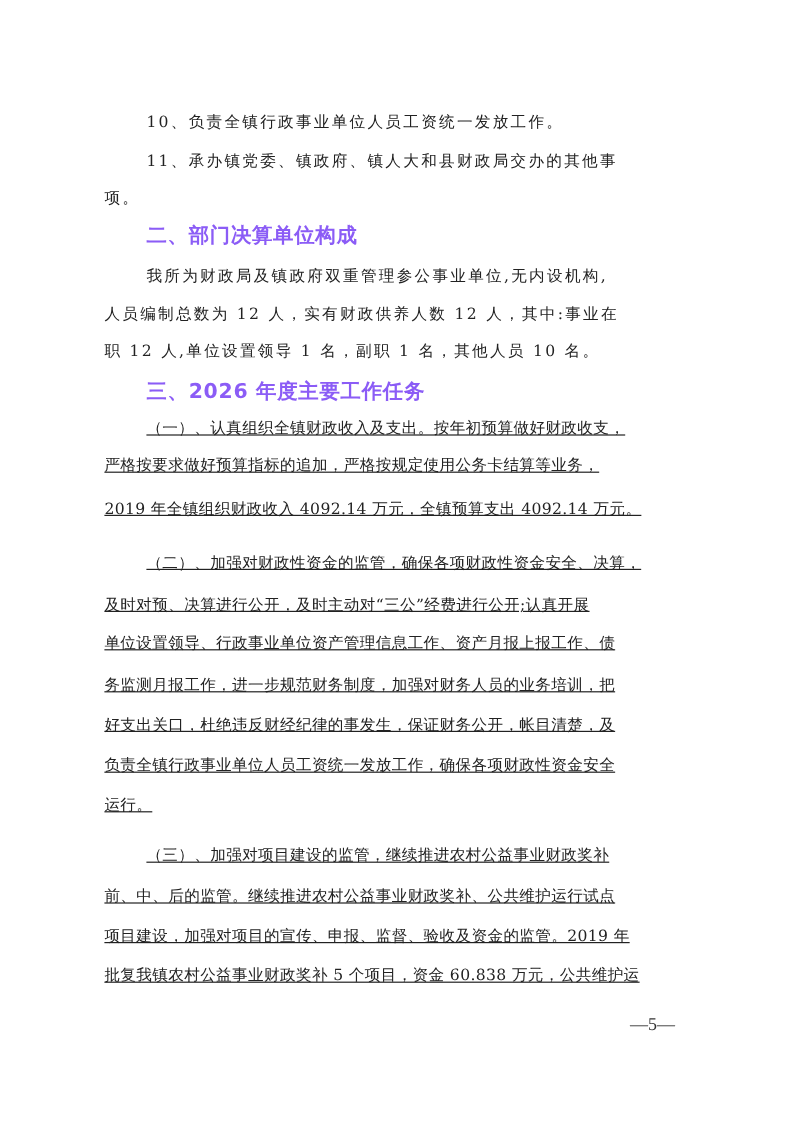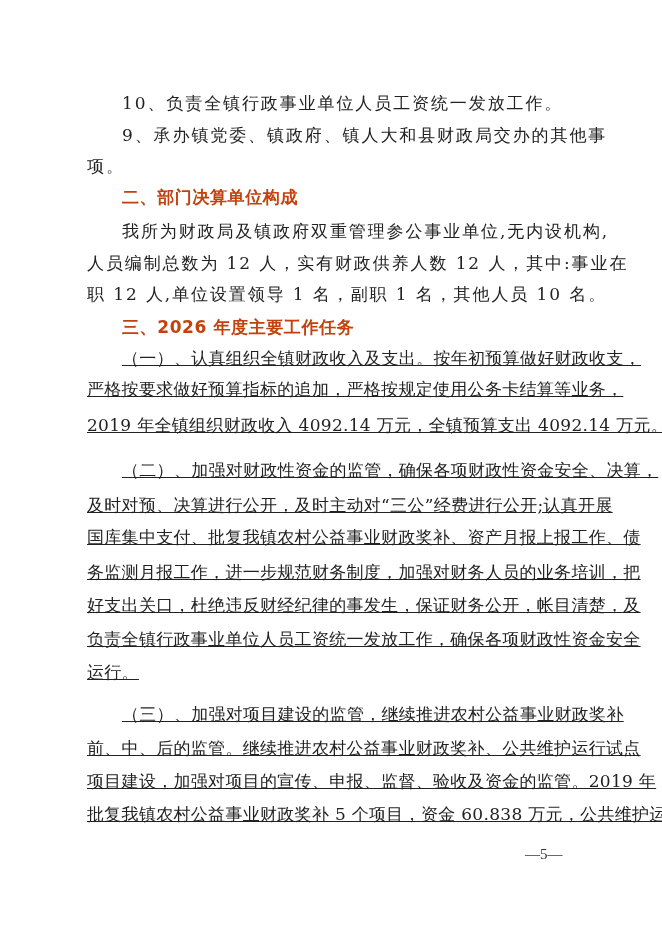--- a/index.html
+++ b/index.html
@@ -1,47 +1,47 @@
 <!DOCTYPE html>
 <html><head>
 <meta charset="utf-8">
 <style>
   html, body { margin: 0; padding: 0; background: #ffffff; }
   body { width: 662px; height: 936px; position: relative; overflow: hidden;
          font-family: "DejaVu Serif", "Liberation Serif", serif; color: #222; }
-  .line { position: absolute; left: 87px; white-space: nowrap; font-size: 17px;
+  .line { position: absolute; left: 87px; white-space: nowrap; font-size: 13px;
           line-height: 22px; letter-spacing: 1.9px; }
   .indent { left: 122px; }
   .heading { font-family: "DejaVu Sans", "Liberation Sans", sans-serif; font-weight: bold;
-             font-size: 17px; letter-spacing: 0.6px; color: #c2410c; }
+             font-size: 17px; letter-spacing: 0.6px; color: #8b5cf6; }
   .tight { letter-spacing: 0.3px; text-decoration: underline; }
   .page-num { position: absolute; left: 525px; top: 846px; font-size: 15px;
               font-family: "Liberation Serif", serif; color: #333; }
 </style>
 </head>
 <body>
 
 <div>
   <div class="line indent" style="top:92px">10、负责全镇行政事业单位人员工资统一发放工作。</div>
-  <div class="line indent" style="top:124px">9、承办镇党委、镇政府、镇人大和县财政局交办的其他事</div>
+  <div class="line indent" style="top:124px">11、承办镇党委、镇政府、镇人大和县财政局交办的其他事</div>
   <div class="line" style="top:155px">项。</div>
 
   <div class="line indent heading" style="top:186px">二、部门决算单位构成</div>
   <div class="line indent" style="top:220px">我所为财政局及镇政府双重管理参公事业单位,无内设机构,</div>
   <div class="line" style="top:252px">人员编制总数为 12 人，实有财政供养人数 12 人，其中:事业在</div>
   <div class="line" style="top:283px">职 12 人,单位设置领导 1 名，副职 1 名，其他人员 10 名。</div>
 
   <div class="line indent heading" style="top:316px">三、2026 年度主要工作任务</div>
   <div class="line indent tight" style="top:347px">（一）、认真组织全镇财政收入及支出。按年初预算做好财政收支，</div>
   <div class="line tight" style="top:378px">严格按要求做好预算指标的追加，严格按规定使用公务卡结算等业务，</div>
   <div class="line tight" style="top:414px">2019 年全镇组织财政收入 4092.14 万元，全镇预算支出 4092.14 万元。</div>
 
   <div class="line indent tight" style="top:459px">（二）、加强对财政性资金的监管，确保各项财政性资金安全、决算，</div>
   <div class="line tight" style="top:494px">及时对预、决算进行公开，及时主动对“三公”经费进行公开;认真开展</div>
-  <div class="line tight" style="top:526px">国库集中支付、批复我镇农村公益事业财政奖补、资产月报上报工作、债</div>
+  <div class="line tight" style="top:526px">单位设置领导、行政事业单位资产管理信息工作、资产月报上报工作、债</div>
   <div class="line tight" style="top:561px">务监测月报工作，进一步规范财务制度，加强对财务人员的业务培训，把</div>
   <div class="line tight" style="top:594px">好支出关口，杜绝违反财经纪律的事发生，保证财务公开，帐目清楚，及</div>
   <div class="line tight" style="top:628px">负责全镇行政事业单位人员工资统一发放工作，确保各项财政性资金安全</div>
   <div class="line tight" style="top:661px">运行。</div>
 
   <div class="line indent tight" style="top:703px">（三）、加强对项目建设的监管，继续推进农村公益事业财政奖补</div>
   <div class="line tight" style="top:737px">前、中、后的监管。继续推进农村公益事业财政奖补、公共维护运行试点</div>
   <div class="line tight" style="top:770px">项目建设，加强对项目的宣传、申报、监督、验收及资金的监管。2019 年</div>
   <div class="line tight" style="top:803px">批复我镇农村公益事业财政奖补 5 个项目，资金 60.838 万元，公共维护运</div>
 

